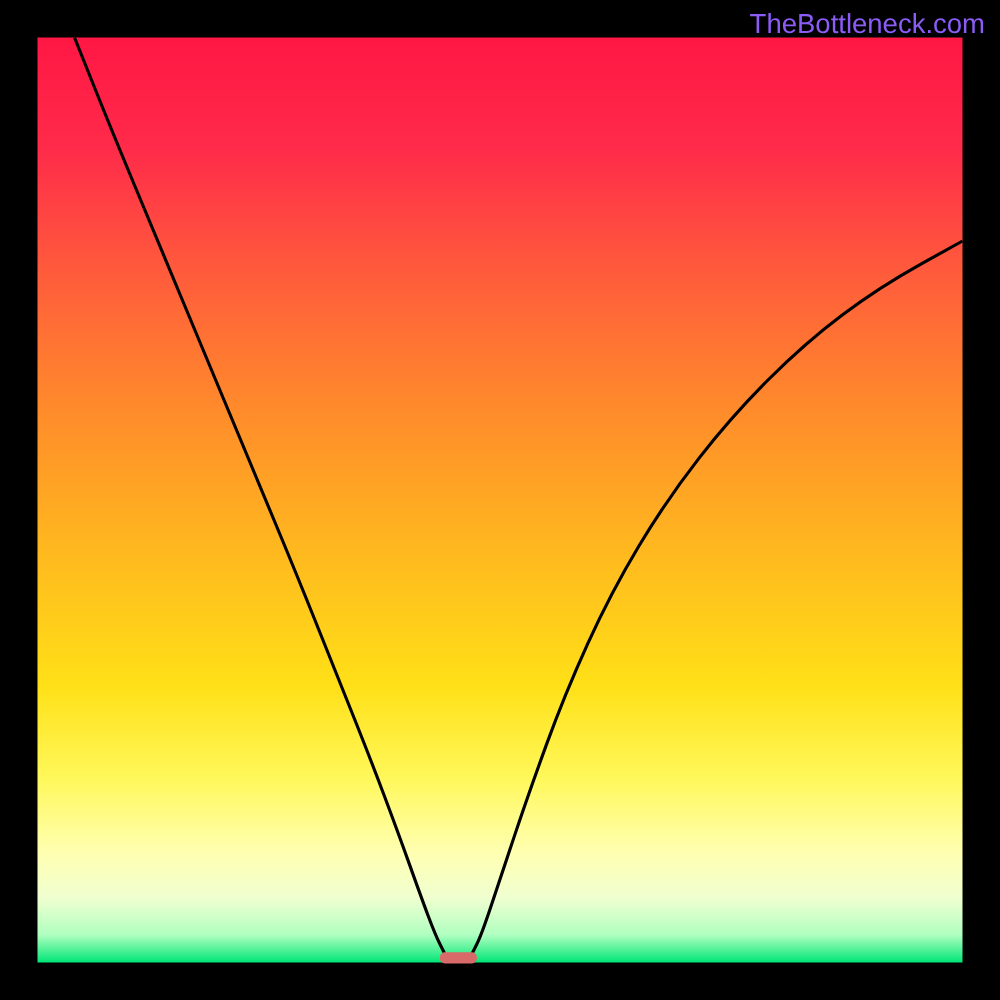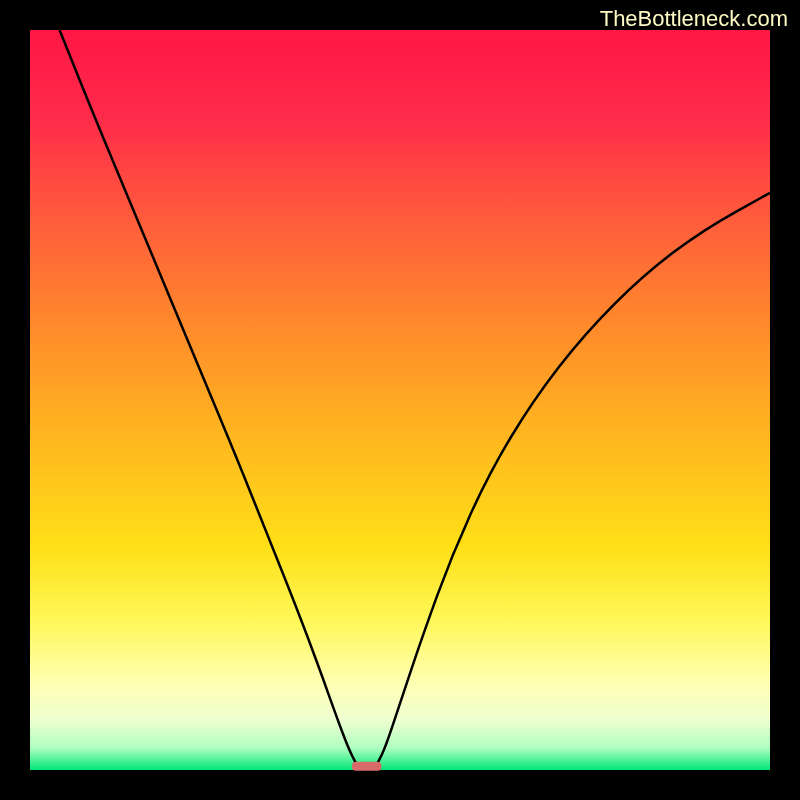--- a/index.html
+++ b/index.html
@@ -15,21 +15,21 @@
     position: absolute;
     top: 0;
     left: 0;
     width: 800px;
     height: 800px;
   }
   .watermark {
     position: absolute;
     top: 6px;
     right: 12px;
-    color: #fef9c3;
+    color: #8b5cf6;
     font-size: 22px;
     font-weight: 500;
     z-index: 10;
     margin-left: 32px;
   }
 </style>
 </head>
 <body>
 
 <div class="chart-container">

